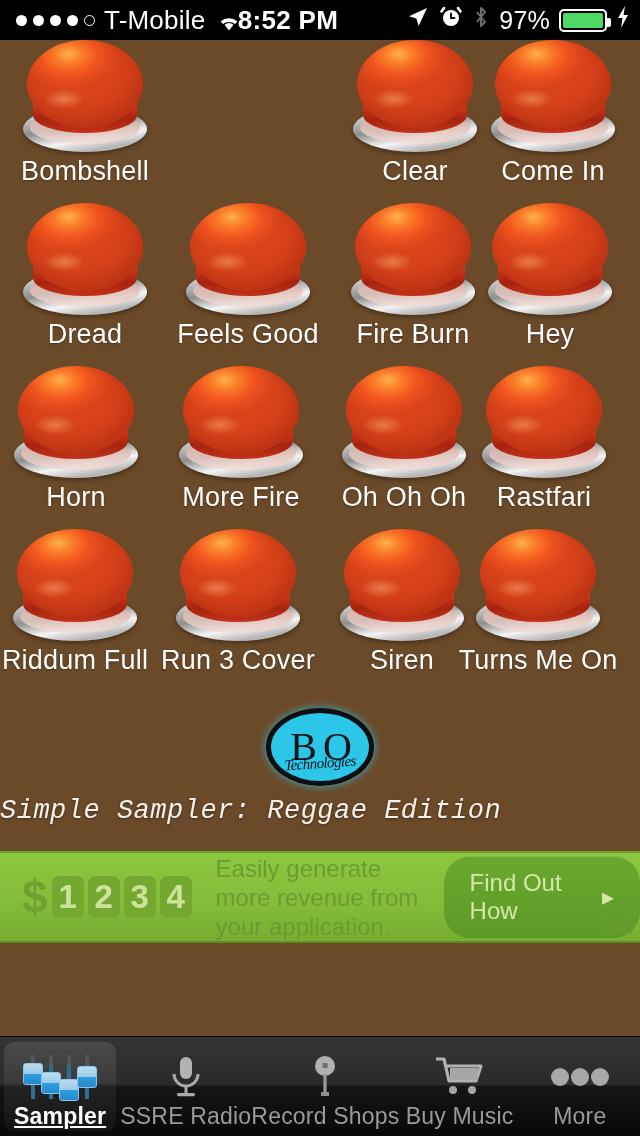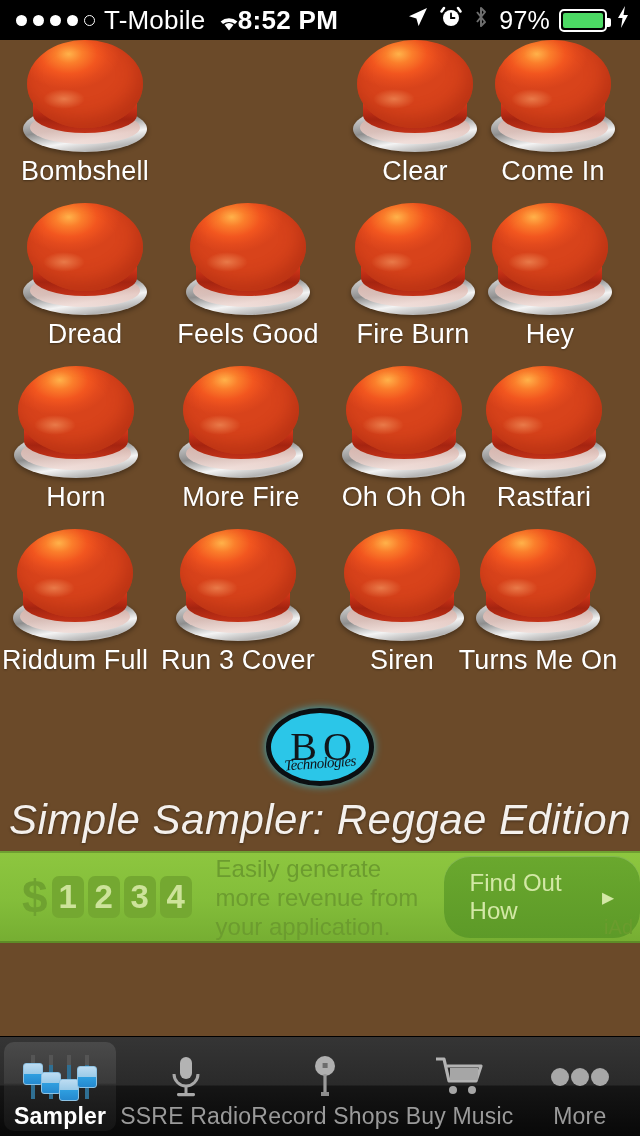--- a/index.html
+++ b/index.html
@@ -114,23 +114,23 @@
   }
   #logo-sub {
     position:absolute; bottom:9px; left:0; width:100%; text-align:center;
     font-family:"Liberation Serif", serif; font-style:italic;
     font-size:15px; color:#10141a; letter-spacing:-.6px;
     transform:rotate(-4deg);
   }
 
   
   #app-title {
-    position:absolute; top:796px; left:0; width:640px; text-align:center;
-    font-family:Liberation Sans, sans-serif; font-style:italic;
-    font-size:42px; color:#f4f0ec; letter-spacing:.5px;
+    position:absolute; top:796px; left:0; width:640px; text-align:left;
+    font-family:Liberation Mono, monospace; font-style:italic;
+    font-size:27px; color:#f4f0ec; letter-spacing:.5px;
     text-shadow:0 1px 3px rgba(0,0,0,.4);
   }
 
   
   #ad {
     position:absolute; top:851px; left:0; width:640px; height:92px;
     background:linear-gradient(180deg,#8DC63F 0%,#83bd3a 55%,#76ae32 100%);
     border-top:2px solid #6f9f32; border-bottom:2px solid #5e8c27;
     display:flex; align-items:center; overflow:hidden;
   }
@@ -173,21 +173,21 @@
   .tab.active::before{
     content:''; position:absolute; left:4px; right:4px; top:5px; bottom:5px;
     border-radius:10px;
     background:linear-gradient(180deg,#4a4a4a 0%,#3a3a3a 46%,#232323 50%,#141414 100%);
   }
   .tab-ico { position:relative; height:52px; display:flex; align-items:center; justify-content:center; }
   .tab-label {
     position:relative; font-size:23px; color:#9a9a9a; letter-spacing:.2px;
     white-space:nowrap;
   }
-  .tab.active .tab-label { color:#fff; font-weight:bold; }
+  .tab.active .tab-label { color:#fff; font-weight:bold;text-decoration:underline; }
 
   
   .faders { position:relative; width:66px; height:44px; }
   .fader { position:absolute; width:4px; height:44px; background:#2f6f93; top:0; }
   .fader i {
     position:absolute; left:-8px; width:20px; height:22px; border-radius:3px;
     background:linear-gradient(180deg,#bcdcf2 0%,#9ccbe8 48%,#2f9fe0 50%,#2589cf 100%);
     border:1px solid #8ec3e4;
   }
   .fader::before{

